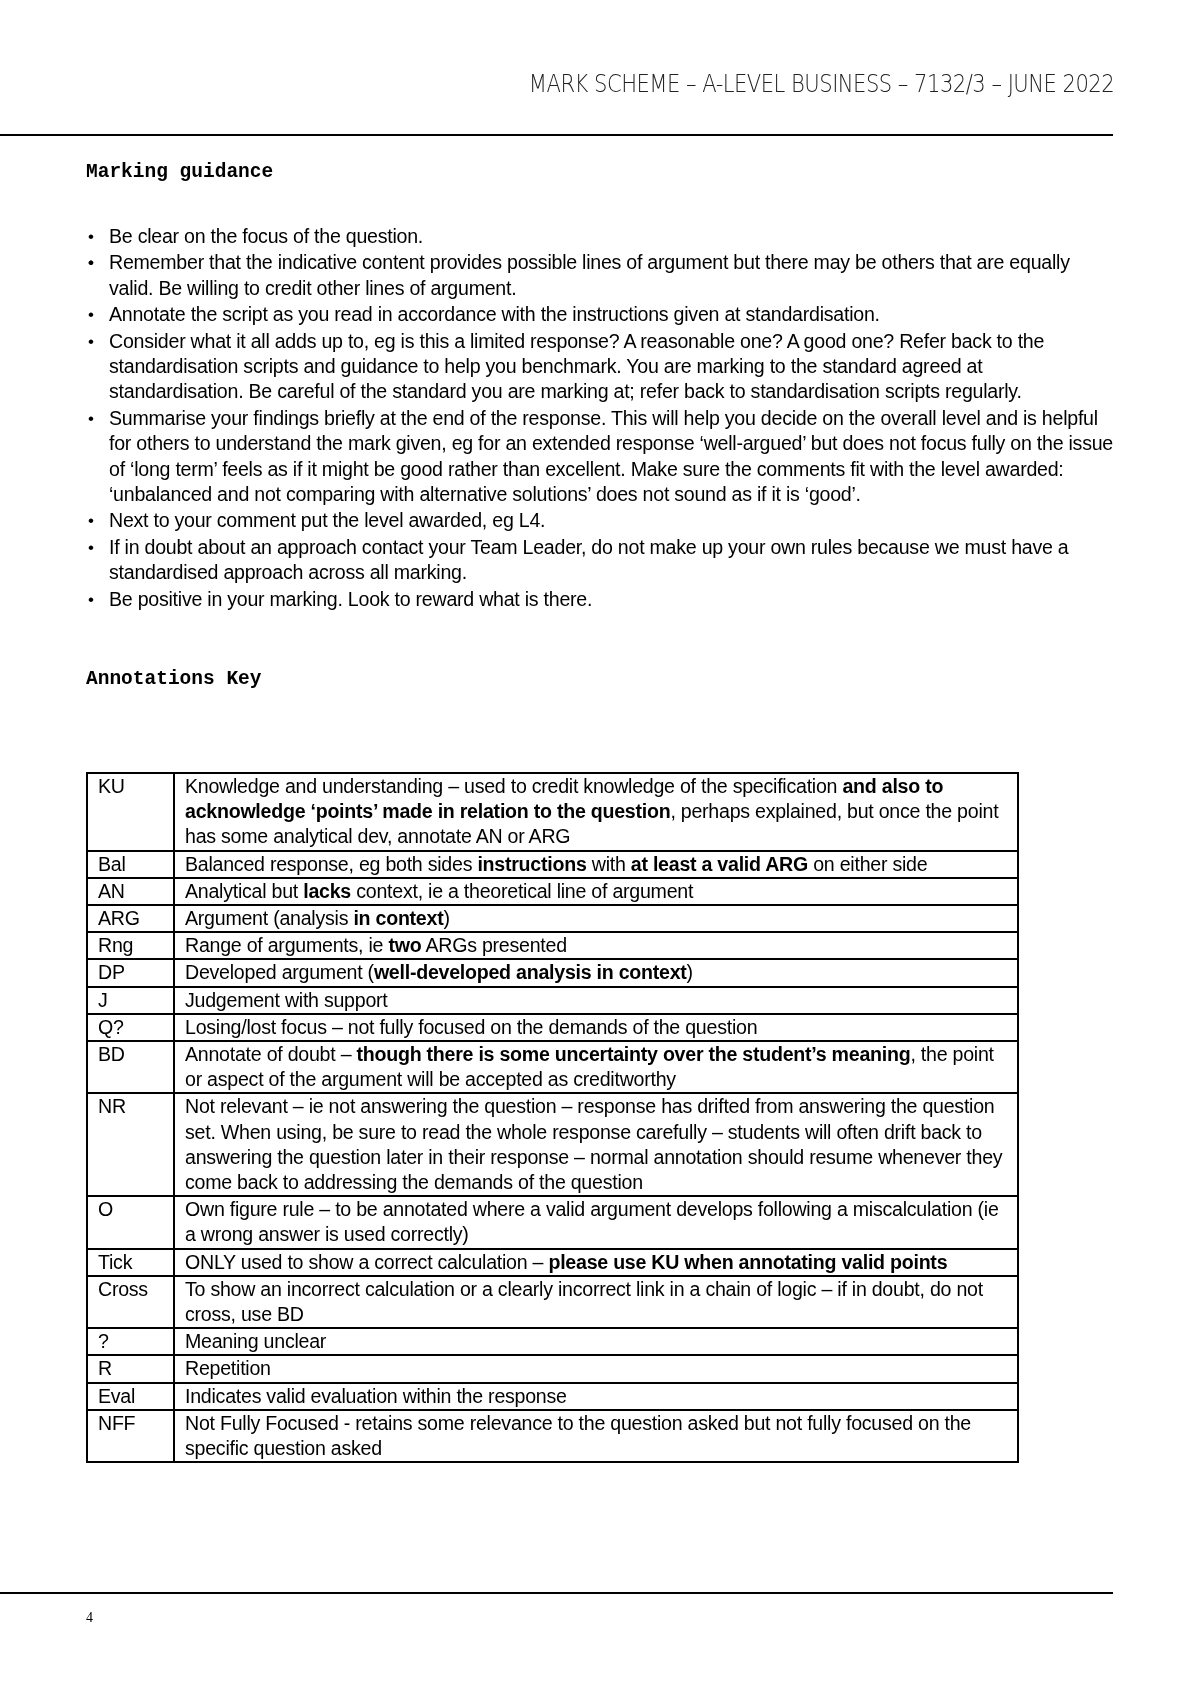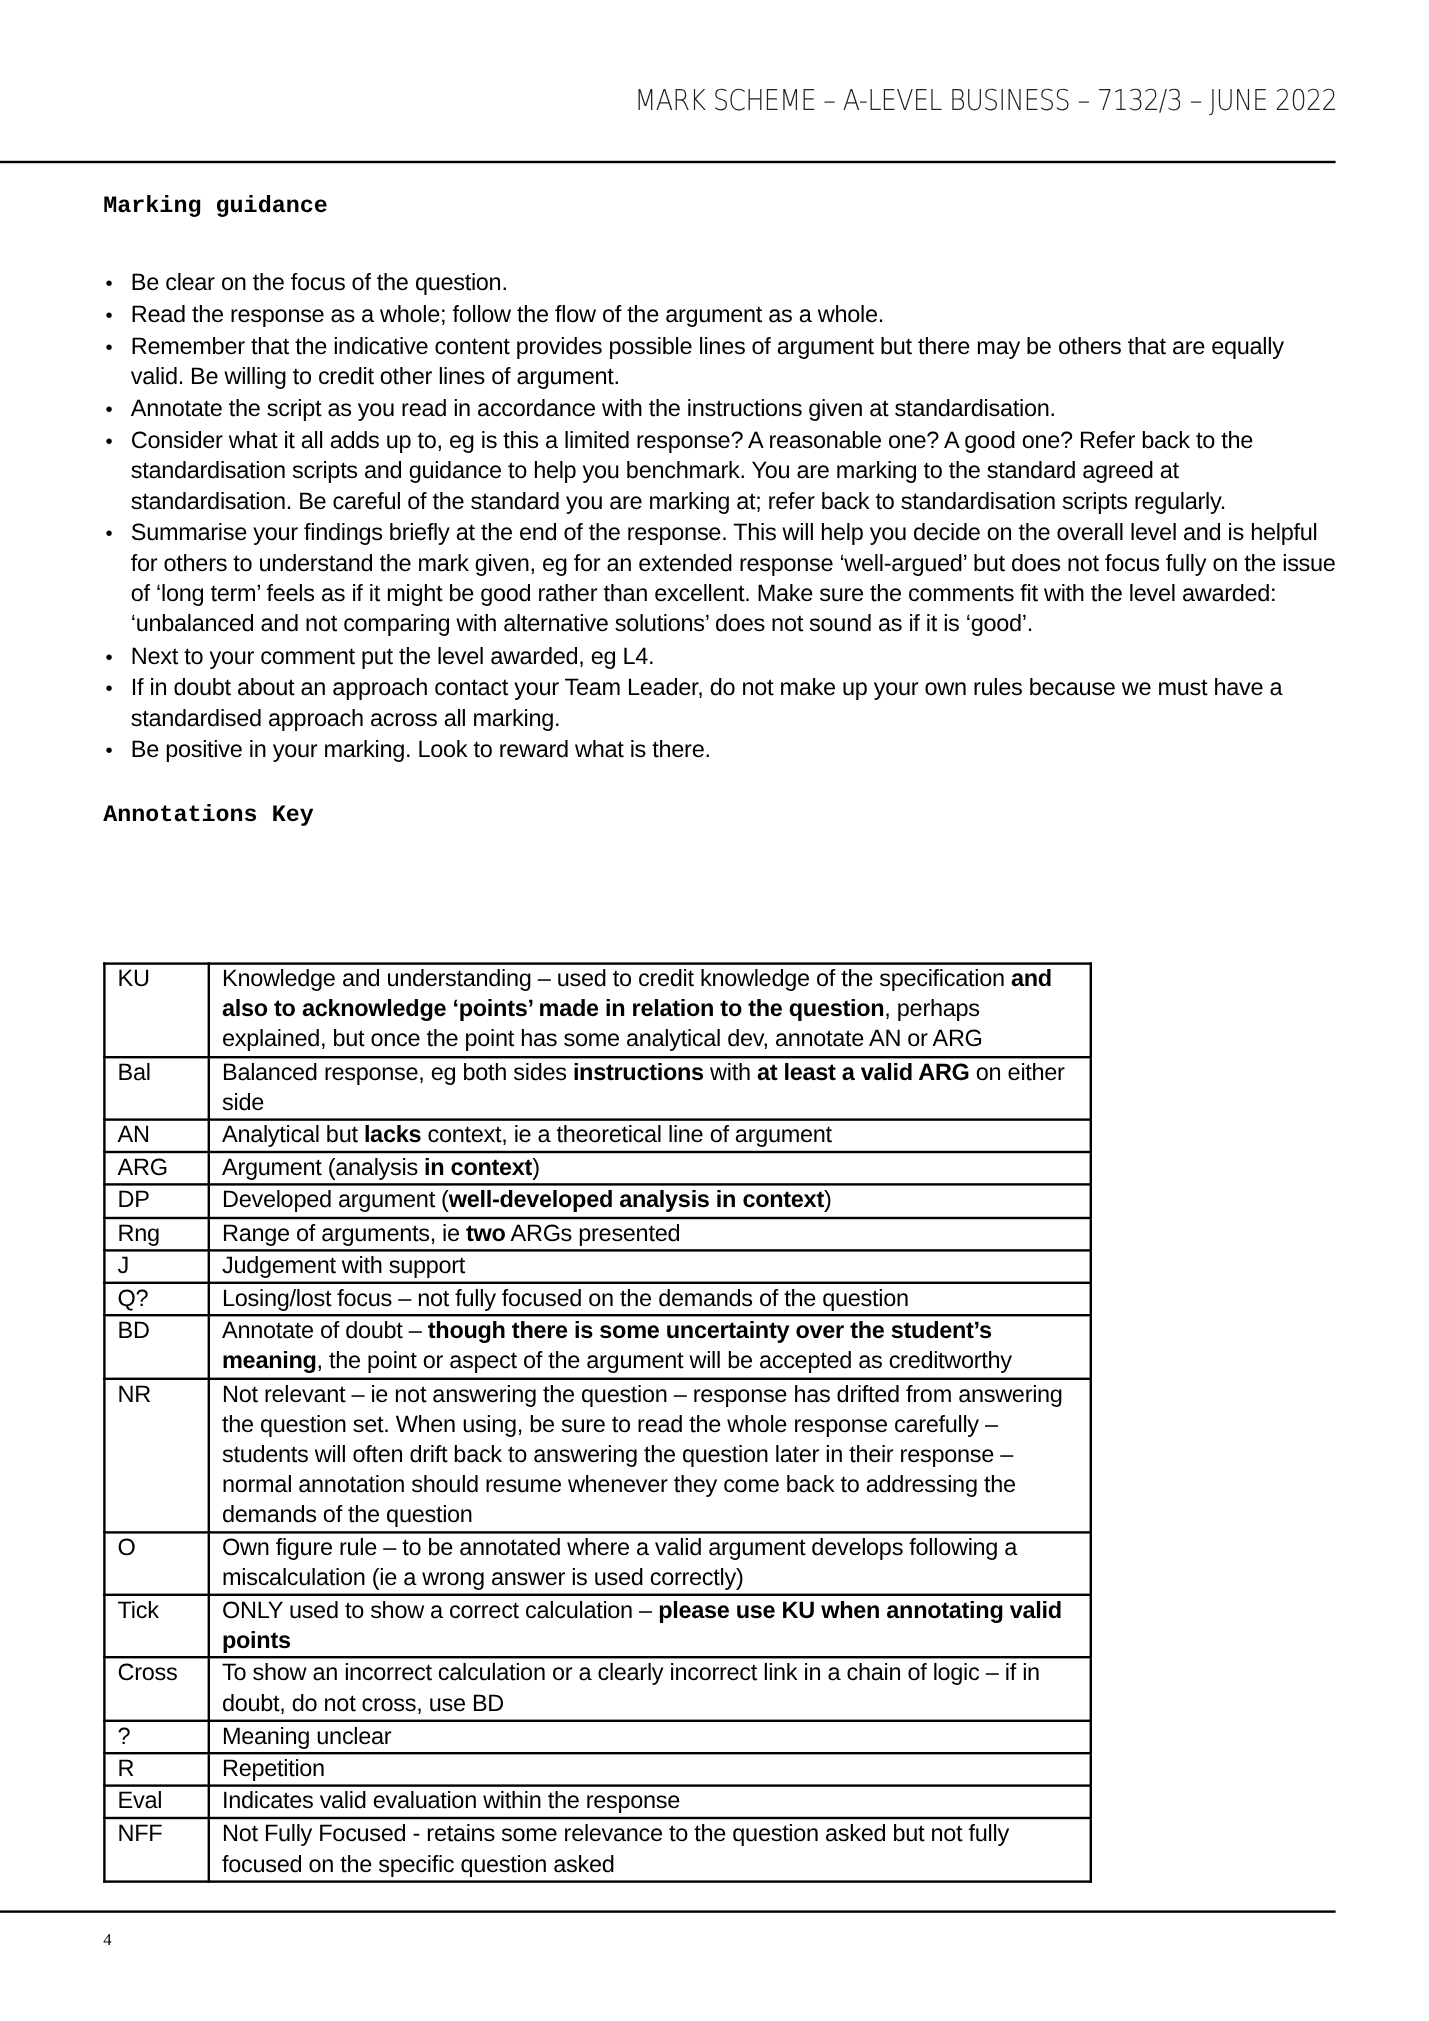--- a/index.html
+++ b/index.html
@@ -7,40 +7,40 @@
          font-family: "Liberation Sans", sans-serif; color: #000; }
   .header-title { position: absolute; top: 70px; right: 77px; font-size: 24px;
                   font-family: "DejaVu Sans", sans-serif; font-weight: 300; letter-spacing: -0.6px;
                   color: #222; transform: scaleX(0.88); transform-origin: right center; }
   .header-rule { position: absolute; top: 134px; left: 0; width: 1113px; height: 2px; background: #000; }
   .section-heading { position: absolute; left: 86px; font-size: 19.5px; font-weight: bold; font-family: Liberation Mono, monospace; }
   .bullets { position: absolute; left: 86px; top: 224px; width: 1030px; margin: 0; padding: 0; list-style: none; }
   .bullets li { position: relative; padding-left: 23px; font-size: 19.6px; line-height: 25.4px; margin: 0 0 1px 0;
                 letter-spacing: -0.25px; }
   .bullets li .bullet { position: absolute; left: 2px; top: 0; font-size: 17px; }
-  table.ann { position: absolute; left: 86px; top: 772px; width: 824px; border-collapse: collapse; margin-top: 30px; }
+  table.ann { position: absolute; left: 86px; top: 772px; width: 933px; border-collapse: collapse; }
   table.ann td { border: 2px solid #000; font-size: 19.6px; line-height: 25.2px; vertical-align: top;
                  padding: 0 4px 0 10px; letter-spacing: -0.25px; }
   table.ann td.code { width: 71px; padding-left: 10px; }
   table.ann td.desc { }
   .footer-rule { position: absolute; top: 1592px; left: 0; width: 1113px; height: 2px; background: #000; }
   .page-number { position: absolute; top: 1610px; left: 86px; font-size: 14px;
                  font-family: "Liberation Serif", serif; }
 </style>
 </head>
 <body>
 
 <div class="header-title">MARK SCHEME – A-LEVEL BUSINESS – 7132/3 – JUNE 2022</div>
 <div class="header-rule"></div>
 
 <div class="section-heading" style="top:161px;">Marking guidance</div>
 
 <ul class="bullets">
   <li><span class="bullet">•</span><span>Be clear on the focus of the question.</span></li>
-  <li><span class="bullet">•</span><span>Read the response as a whole; follow the flow of the argument as a whole.</span></li>
+  <li><span class="bullet">•</span></li>
   <li><span class="bullet">•</span><span>Remember that the indicative content provides possible lines of argument but there may be others that are equally valid.  Be willing to credit other lines of argument.</span></li>
   <li><span class="bullet">•</span><span>Annotate the script as you read in accordance with the instructions given at standardisation.</span></li>
   <li><span class="bullet">•</span><span>Consider what it all adds up to, eg is this a limited response?  A reasonable one?  A good one?  Refer back to the standardisation scripts and guidance to help you benchmark.  You are marking to the standard agreed at standardisation.  Be careful of the standard you are marking at; refer back to standardisation scripts regularly.</span></li>
   <li><span class="bullet">•</span><span>Summarise your findings briefly at the end of the response.  This will help you decide on the overall level and is helpful for others to understand the mark given, eg for an extended response ‘well-argued’ but does not focus fully on the issue of ‘long term’ feels as if it might be good rather than excellent.  Make sure the comments fit with the level awarded: ‘unbalanced and not comparing with alternative solutions’ does not sound as if it is ‘good’.</span></li>
   <li><span class="bullet">•</span><span>Next to your comment put the level awarded, eg L4.</span></li>
   <li><span class="bullet">•</span><span>If in doubt about an approach contact your Team Leader, do not make up your own rules because we must have a standardised approach across all marking.</span></li>
   <li><span class="bullet">•</span><span>Be positive in your marking.  Look to reward what is there.</span></li>
 </ul>
 
 <div class="section-heading" style="top:668px;">Annotations Key</div>
@@ -57,26 +57,26 @@
       </tr>
       <tr>
         <td class="code">AN</td>
         <td class="desc"><span>Analytical but </span><b>lacks</b><span> context, ie a theoretical line of argument</span></td>
       </tr>
       <tr>
         <td class="code">ARG</td>
         <td class="desc"><span>Argument (analysis </span><b>in context</b><span>)</span></td>
       </tr>
       <tr>
+        <td class="code">Rng</td>
+        <td class="desc"><span>Range of arguments, ie </span><b>two</b><span> ARGs presented</span></td>
+      </tr>
+      <tr>
         <td class="code">DP</td>
         <td class="desc"><span>Developed argument (</span><b>well-developed analysis in context</b><span>)</span></td>
-      </tr>
-      <tr>
-        <td class="code">Rng</td>
-        <td class="desc"><span>Range of arguments, ie </span><b>two</b><span> ARGs presented</span></td>
       </tr>
       <tr>
         <td class="code">J</td>
         <td class="desc"><span>Judgement with support</span></td>
       </tr>
       <tr>
         <td class="code">Q?</td>
         <td class="desc"><span>Losing/lost focus – not fully focused on the demands of the question</span></td>
       </tr>
       <tr>

